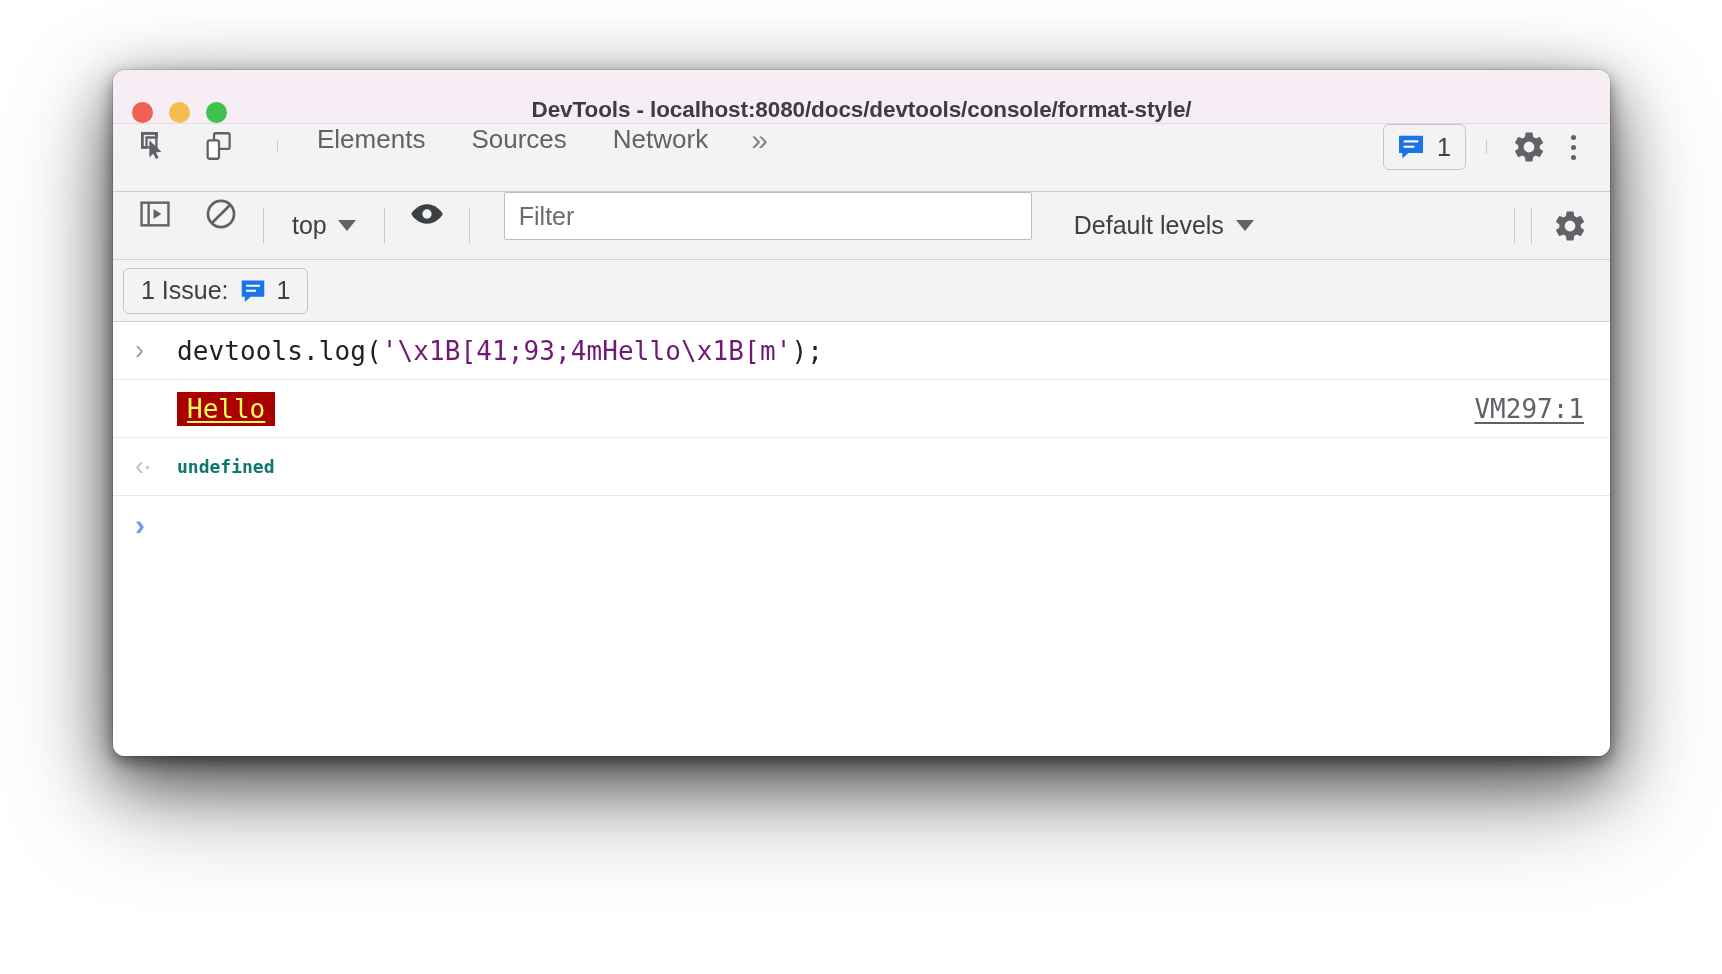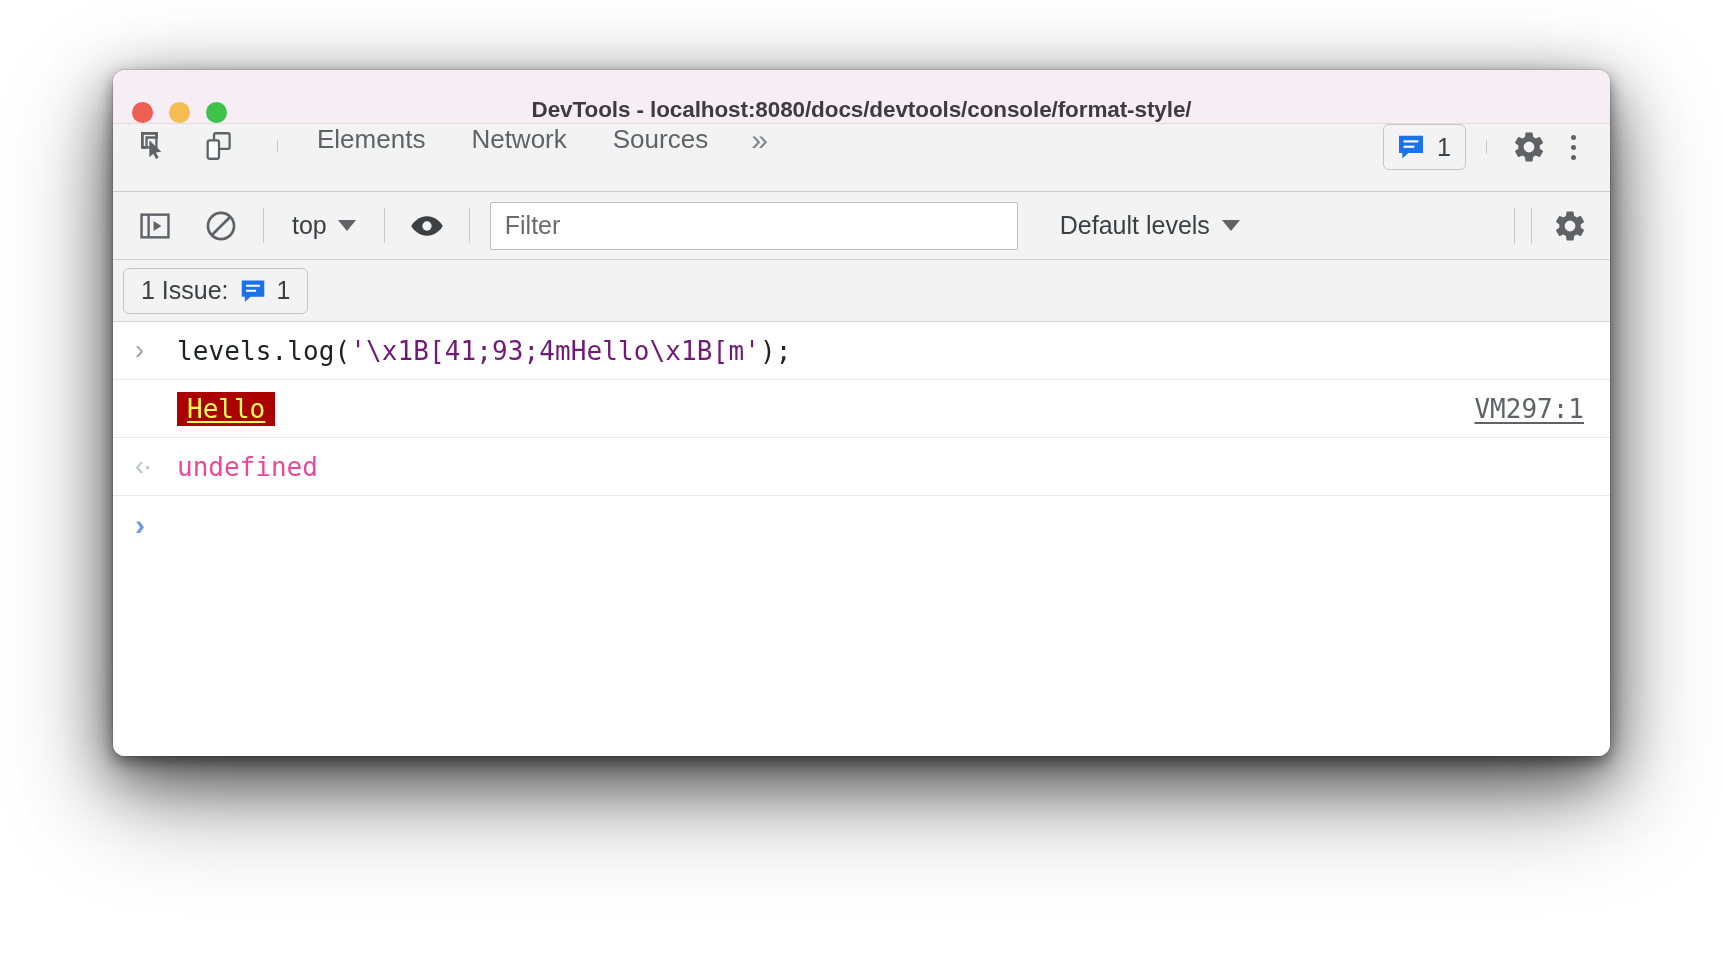--- a/index.html
+++ b/index.html
@@ -158,21 +158,20 @@
     border-radius: 50%;
     background: #5f6368;
   }
 
   
   .console-toolbar {
     height: 68px;
     background: #f3f3f3;
     border-bottom: 1px solid #d2d2d2;
     display: flex;
-    align-items: center;
     padding: 0 18px 0 20px;
     gap: 4px;
   }
   .ctx-select {
     display: flex;
     align-items: center;
     gap: 11px;
     font-size: 25px;
     color: #3c4043;
     padding: 0 8px;
@@ -186,20 +185,21 @@
   .filter-box {
     flex: 0 0 auto;
     width: 528px;
     height: 48px;
     background: #ffffff;
     border: 1px solid #bdbdbd;
     border-radius: 2px;
     display: flex;
     align-items: center;
     padding: 0 14px;
+    margin-left: 14px;
   }
   .filter-box .ph {
     font-size: 25px;
     color: #6c6c6c;
   }
   .levels {
     display: flex;
     align-items: center;
     gap: 12px;
     font-size: 25px;
@@ -296,23 +296,24 @@
     background: #aa0000;
     color: #ffff55;
     text-decoration: underline;
     text-decoration-color: #ffff55;
     text-underline-offset: 3px;
     padding: 2px 10px;
     white-space: pre;
   }
   .undef {
     font-family: "DejaVu Sans Mono", "Liberation Mono", monospace;
-    font-size: 26px;
-    color: #ec4899;
+    font-size: 18px;
+    color: #0f766e;
     white-space: pre;
+    font-weight: bold;
   }
   .src-link {
     position: absolute;
     right: 26px;
     font-family: "DejaVu Sans Mono", "Liberation Mono", monospace;
     font-size: 26px;
     color: #5f6368;
     text-decoration: underline;
     text-underline-offset: 4px;
   }
@@ -353,24 +354,24 @@
           </svg>
         </div>
         <div class="vsep"></div>
       </div>
 
       <div class="tabs">
         <div class="tab">
           <span>Elements</span>
         </div>
         <div class="tab">
+          <span>Sources</span>
+        </div>
+        <div class="tab">
           <span>Network</span>
-        </div>
-        <div class="tab">
-          <span>Sources</span>
         </div>
         <div class="more-tabs">»</div>
       </div>
 
       <div class="tb-right">
         <div class="issues-chip">
           <svg width="32" height="32" viewBox="0 0 24 24">
             <path d="M3 3.5 h18 v13 h-11 l-4.5 4.2 v-4.2 h-2.5 z" fill="#1a73e8"></path>
             <rect x="6.5" y="7" width="11" height="1.6" fill="#ffffff"></rect>
             <rect x="6.5" y="11" width="8" height="1.6" fill="#ffffff"></rect>
@@ -447,21 +448,21 @@
         <span class="cnt">1</span>
       </div>
     </div>
 
     <div class="console-body">
 
       <div class="row row-input">
         <div class="gutter">
           <span class="chev-right">›</span>
         </div>
-        <div class="code"><span>levels.log(</span><span class="str">'\x1B[41;93;4mHello\x1B[m'</span><span>);</span></div>
+        <div class="code"><span>devtools.log(</span><span class="str">'\x1B[41;93;4mHello\x1B[m'</span><span>);</span></div>
       </div>
 
       <div class="row row-output">
         <div class="gutter"></div>
         <span class="ansi-hello">Hello</span>
         <a class="src-link">VM297:1</a>
       </div>
 
       <div class="row row-return">
         <div class="gutter">

